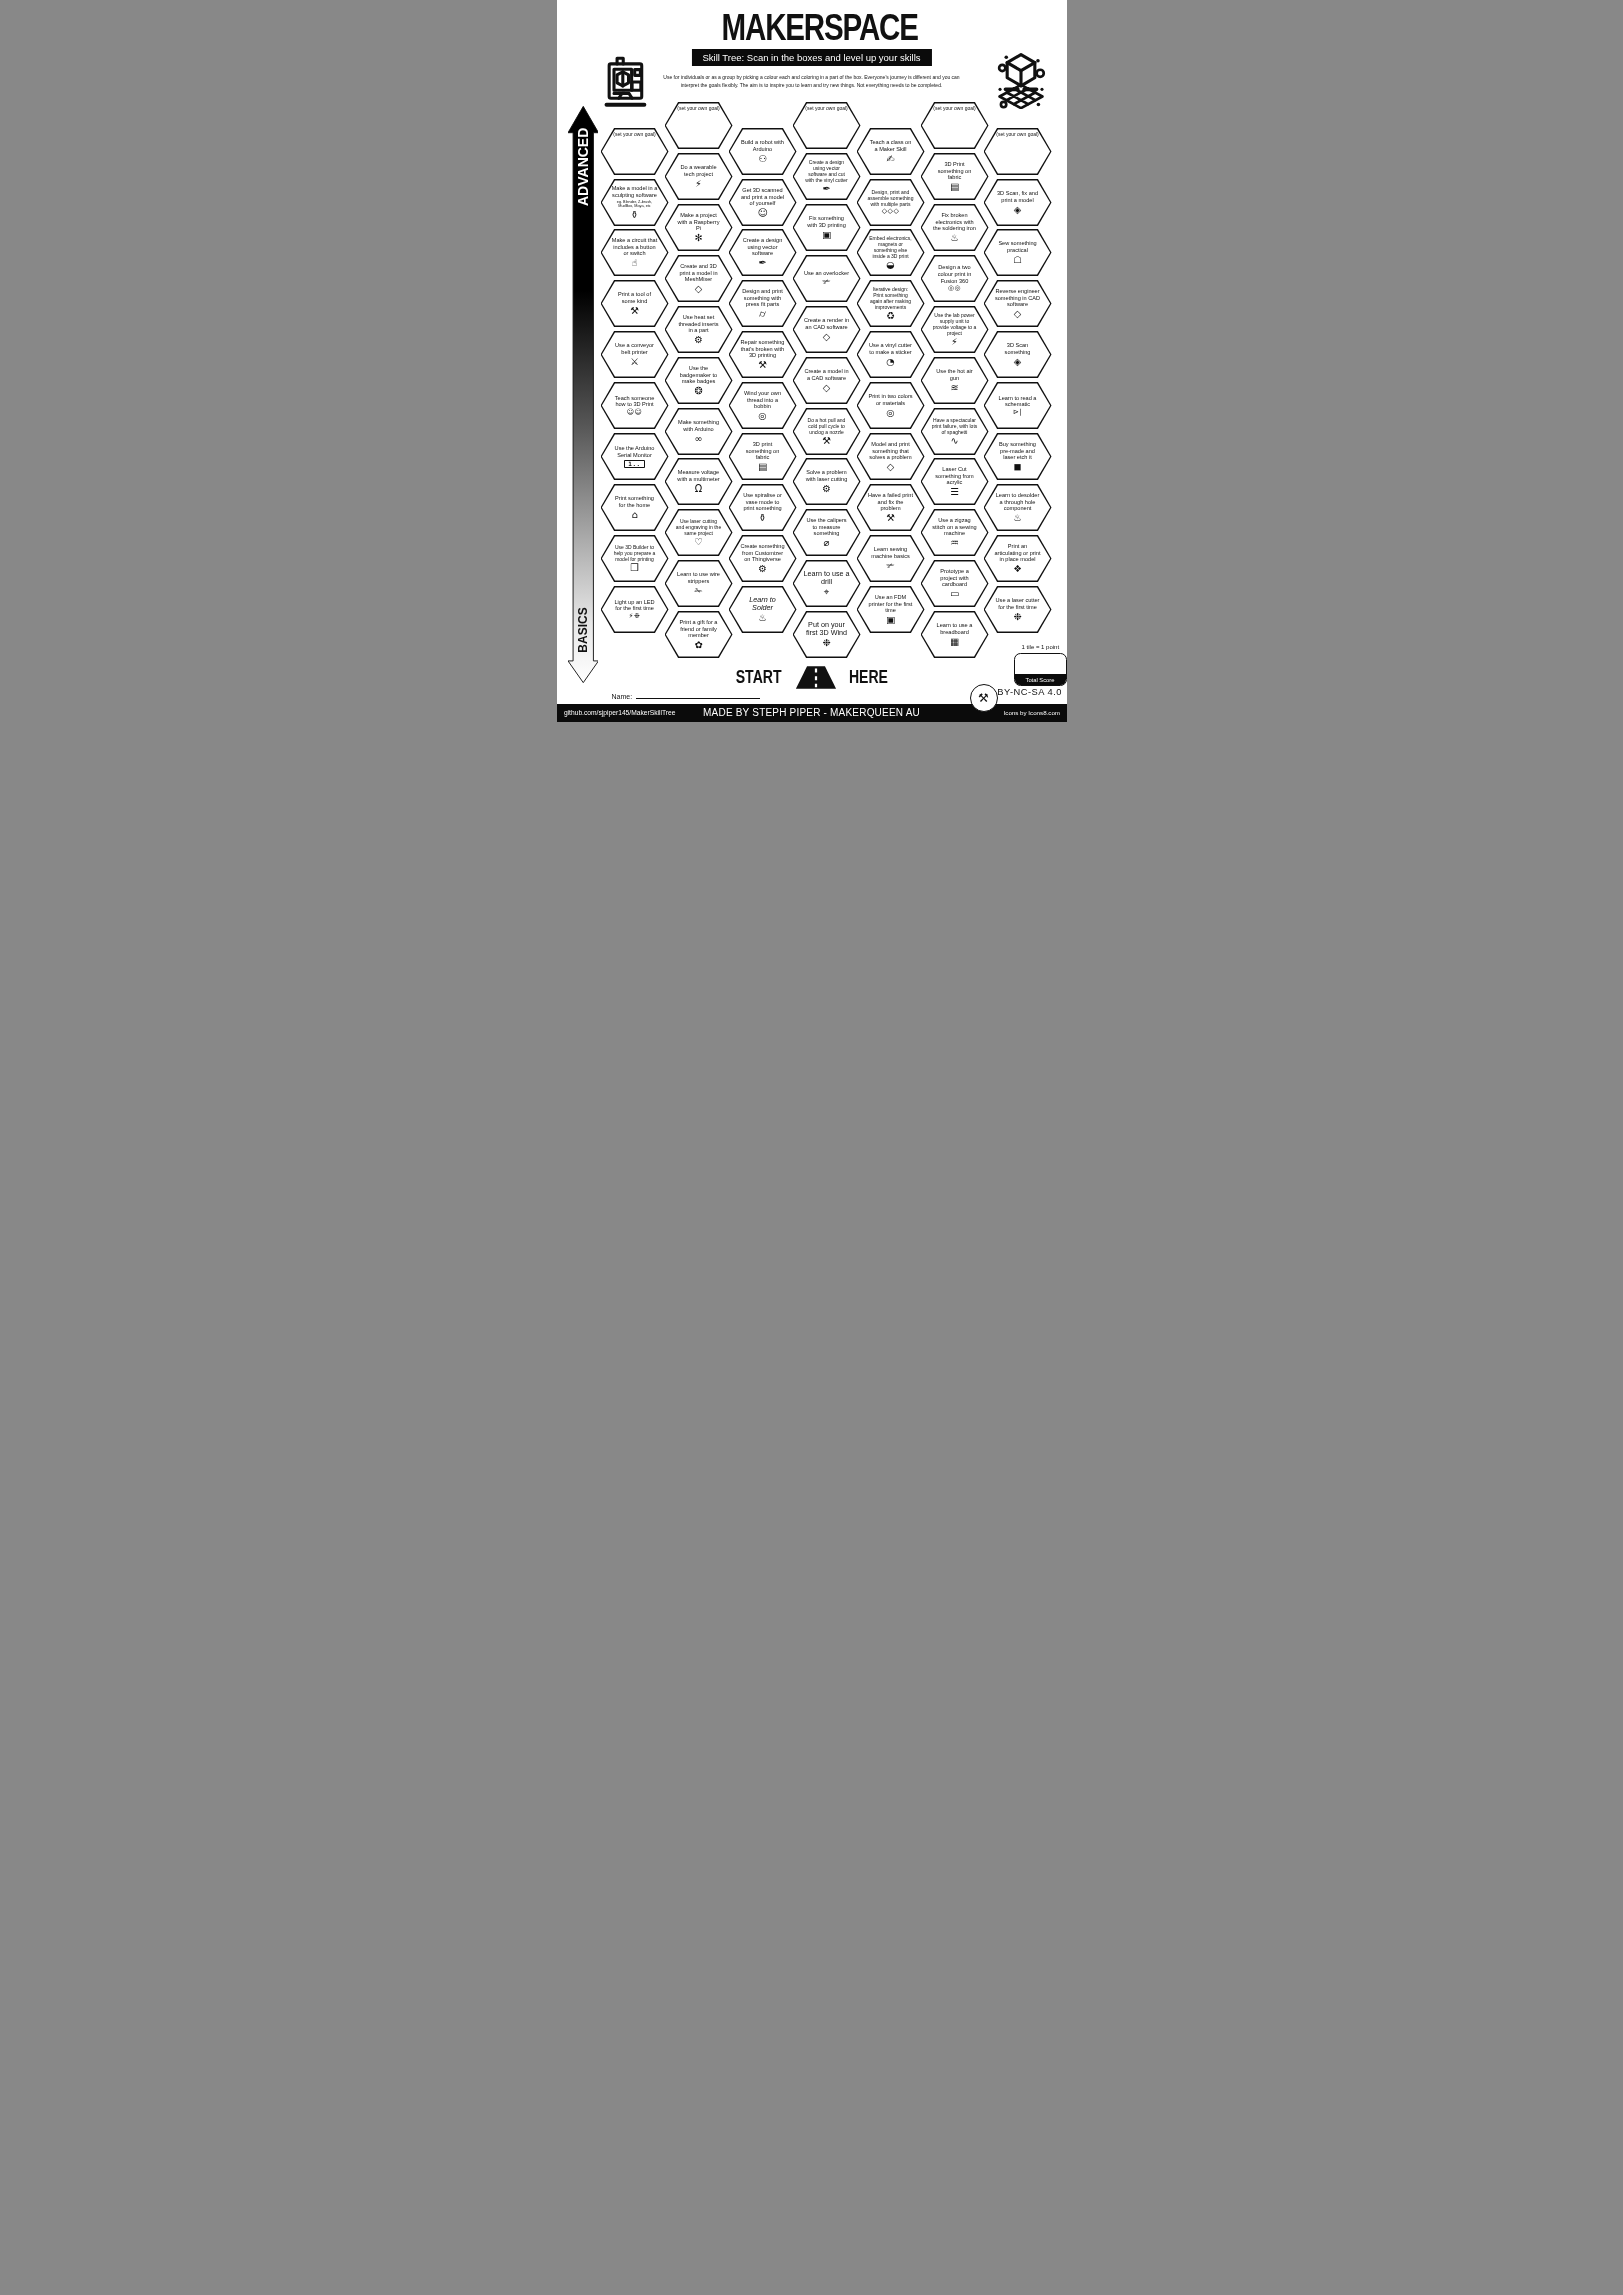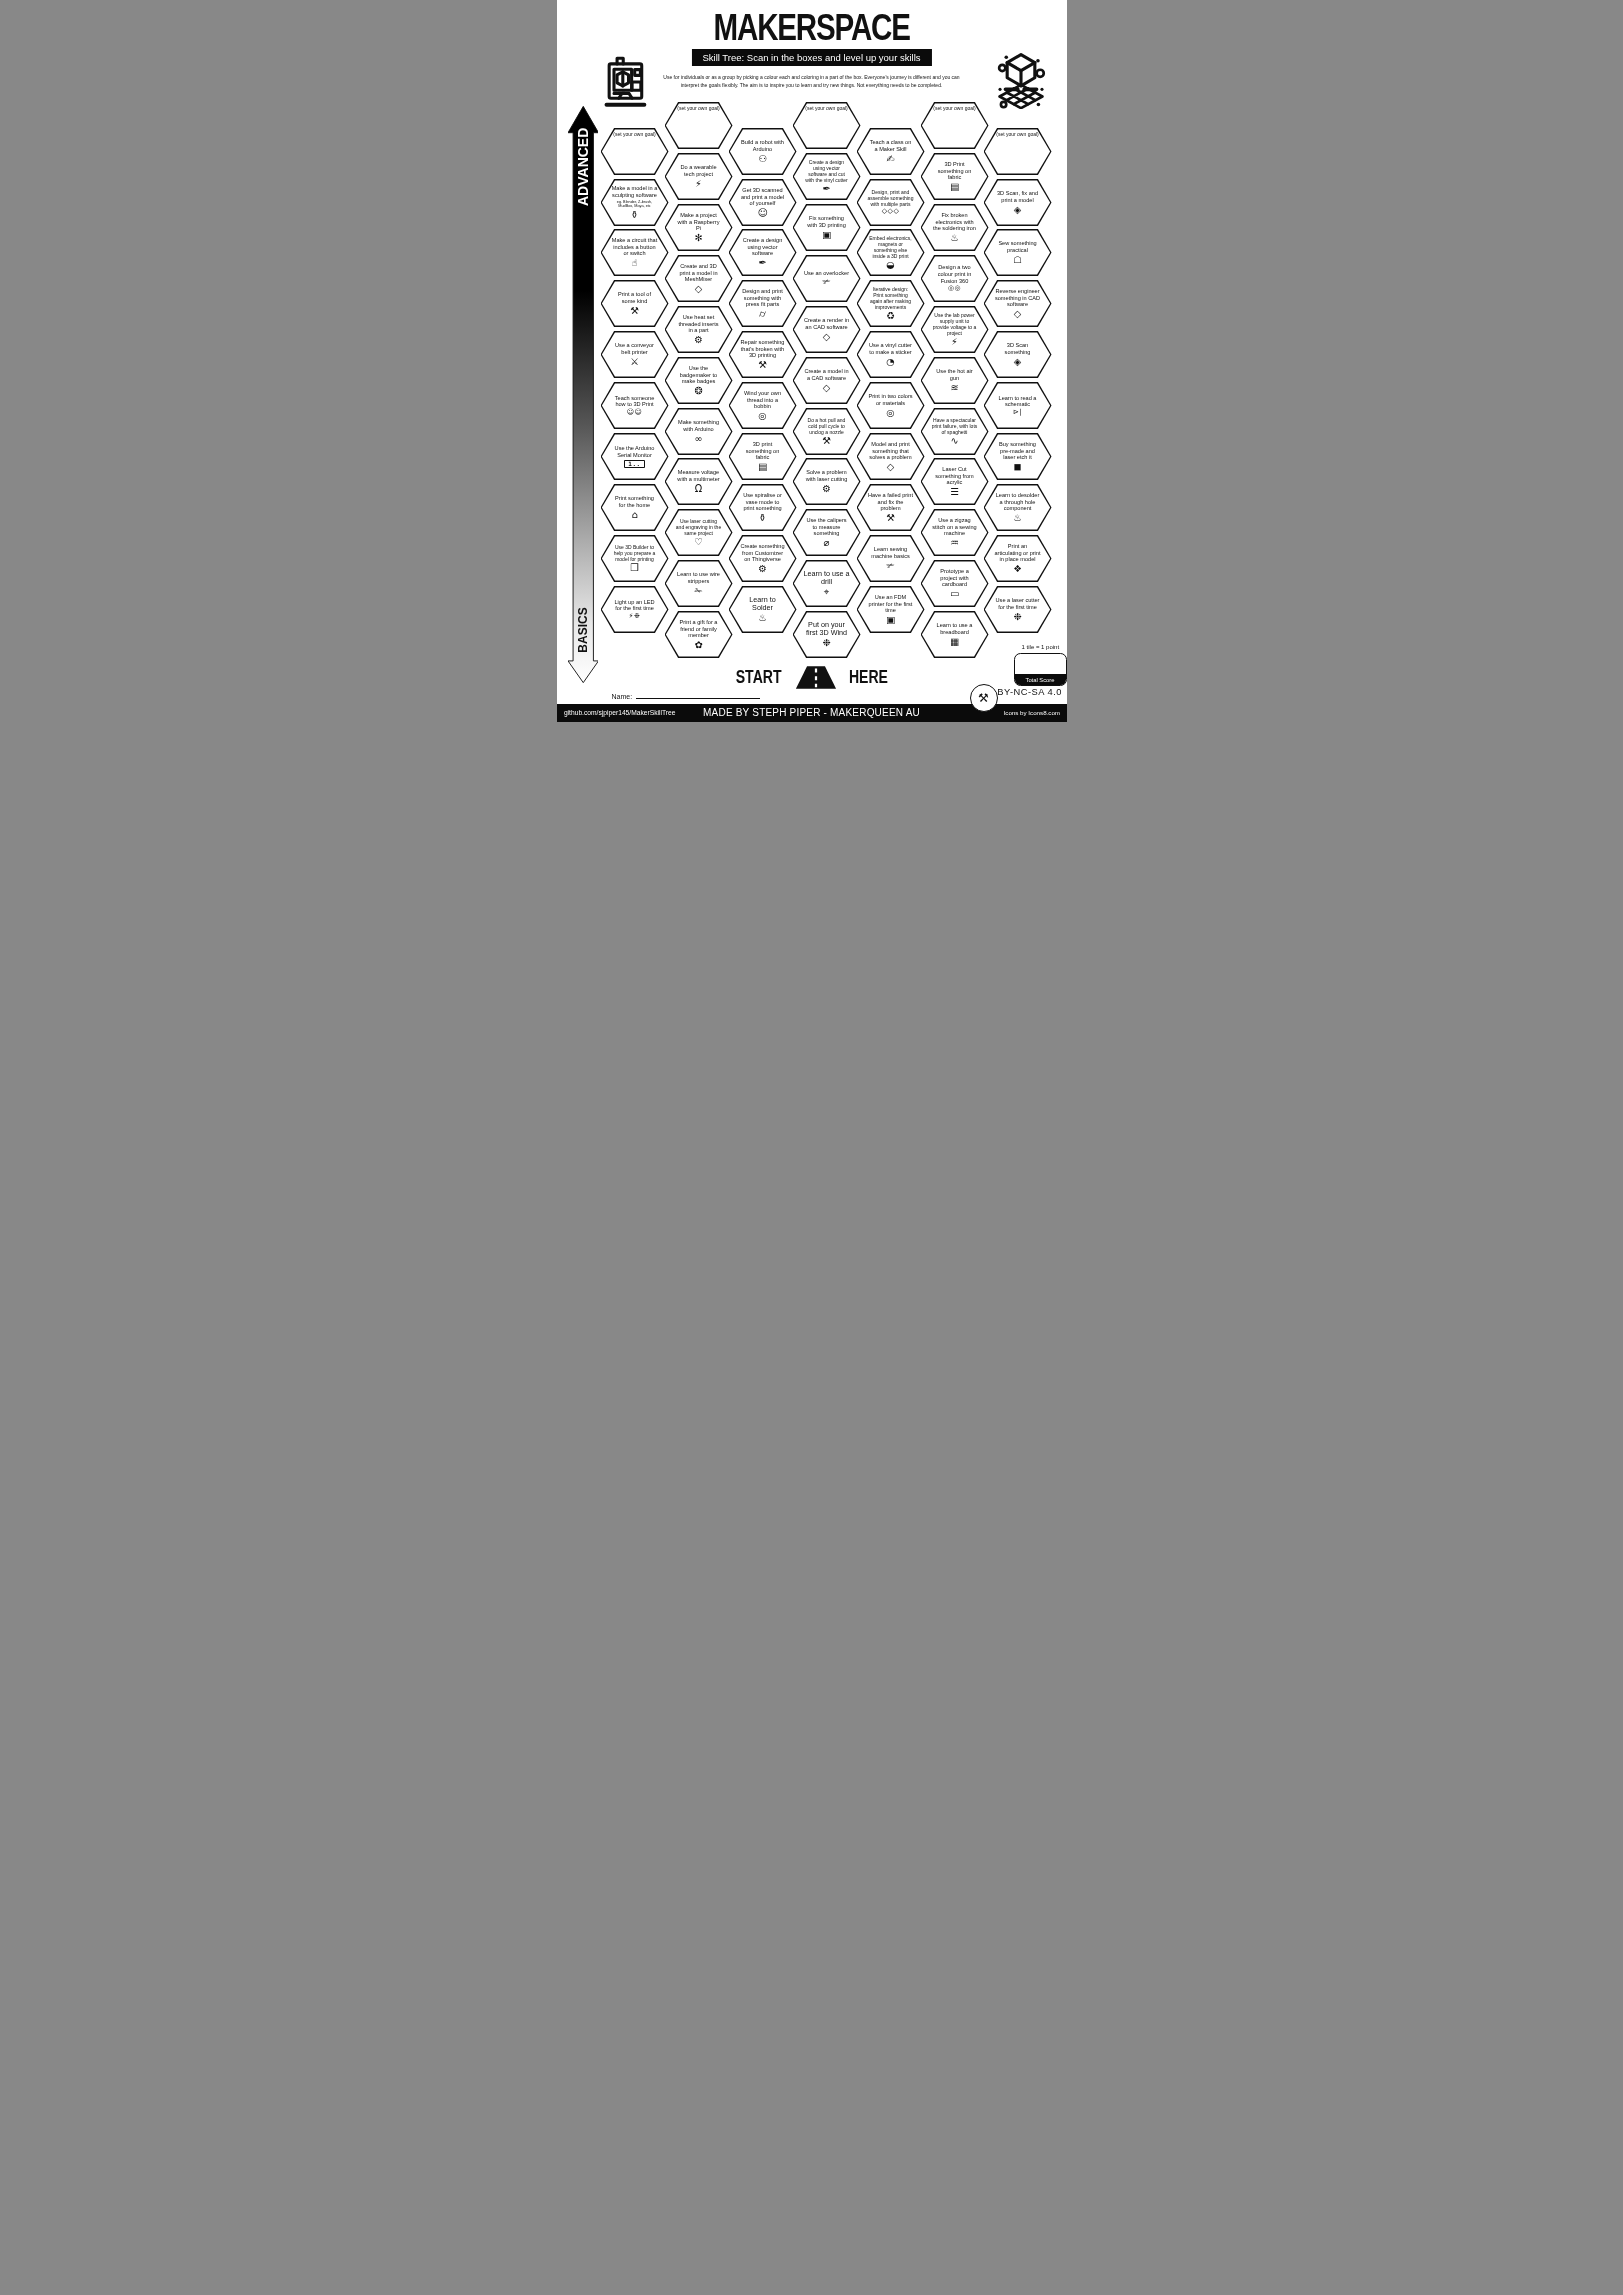--- a/index.html
+++ b/index.html
@@ -1,19 +1,19 @@
 <!DOCTYPE html>
 <html style="font-size:7.4px"><head>
 <meta charset="utf-8">
 <style>
   html,body{margin:0;padding:0;background:#888;}
   .page{position:relative;width:510px;height:722px;background:#fff;margin:0 auto;
         font-family:"Liberation Sans",sans-serif;color:#111;overflow:hidden;}
   
-  .title{position:absolute;top:6.5px;left:0;width:100%;text-align:center;}
+  .title{position:absolute;top:6.5px;left:8px;width:100%;text-align:center;}
   .title span{display:inline-block;font-size:36px;font-weight:bold;letter-spacing:-1.4px;
               transform:scaleX(.82);transform-origin:center;}
   .banner{position:absolute;top:49px;left:50%;transform:translateX(-50%);
           background:#0b0b0b;color:#fff;font-size:9.5px;padding:2.8px 11px;white-space:nowrap;}
   .desc{position:absolute;top:74px;left:0;width:100%;text-align:center;
         font-size:5px;line-height:1.55;color:#111;}
   
   .corner{position:absolute;}
   
   .arrow-svg{position:absolute;left:11px;top:106px;}
@@ -321,21 +321,21 @@
           <div class="hex-icon">⚱</div>
         </div>
       </div>
       <div class="hex" style="left: 172px; top: 535px;">
         <div class="hex-fill"></div>
         <div class="hex-content">
           <div class="hex-title">Create something from Customizer on Thingiverse</div>
           <div class="hex-icon">⚙</div>
         </div>
       </div>
-      <div class="hex" style="left: 172px; top: 586px;">
+      <div class="hex" style="left: 172px; top: 586px; font-style: italic;">
         <div class="hex-fill"></div>
         <div class="hex-content">
           <div class="hex-title big">Learn to Solder</div>
           <div class="hex-icon">♨</div>
         </div>
       </div>
       <div class="hex" style="left: 236px; top: 102px;">
         <div class="hex-fill"></div>
         <div class="hex-content goal">
           <div class="hex-title small">(set your own goal)</div>

